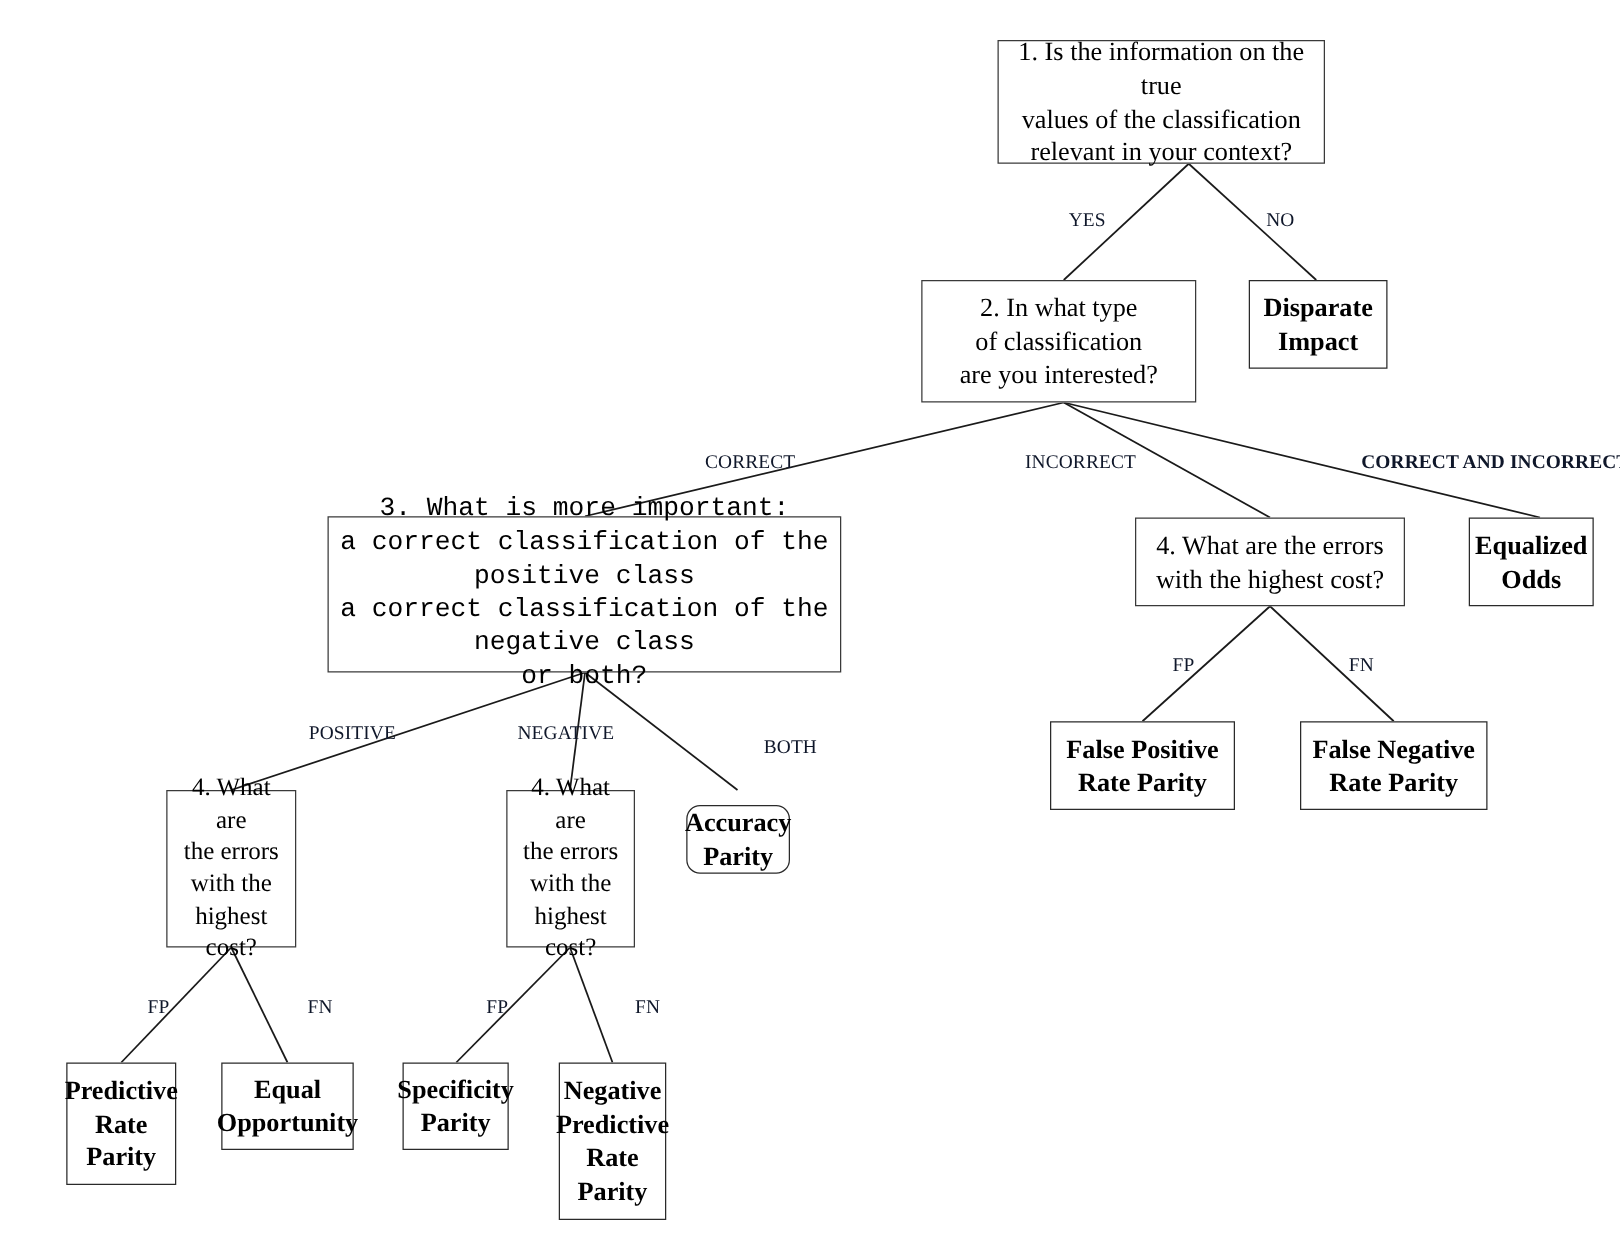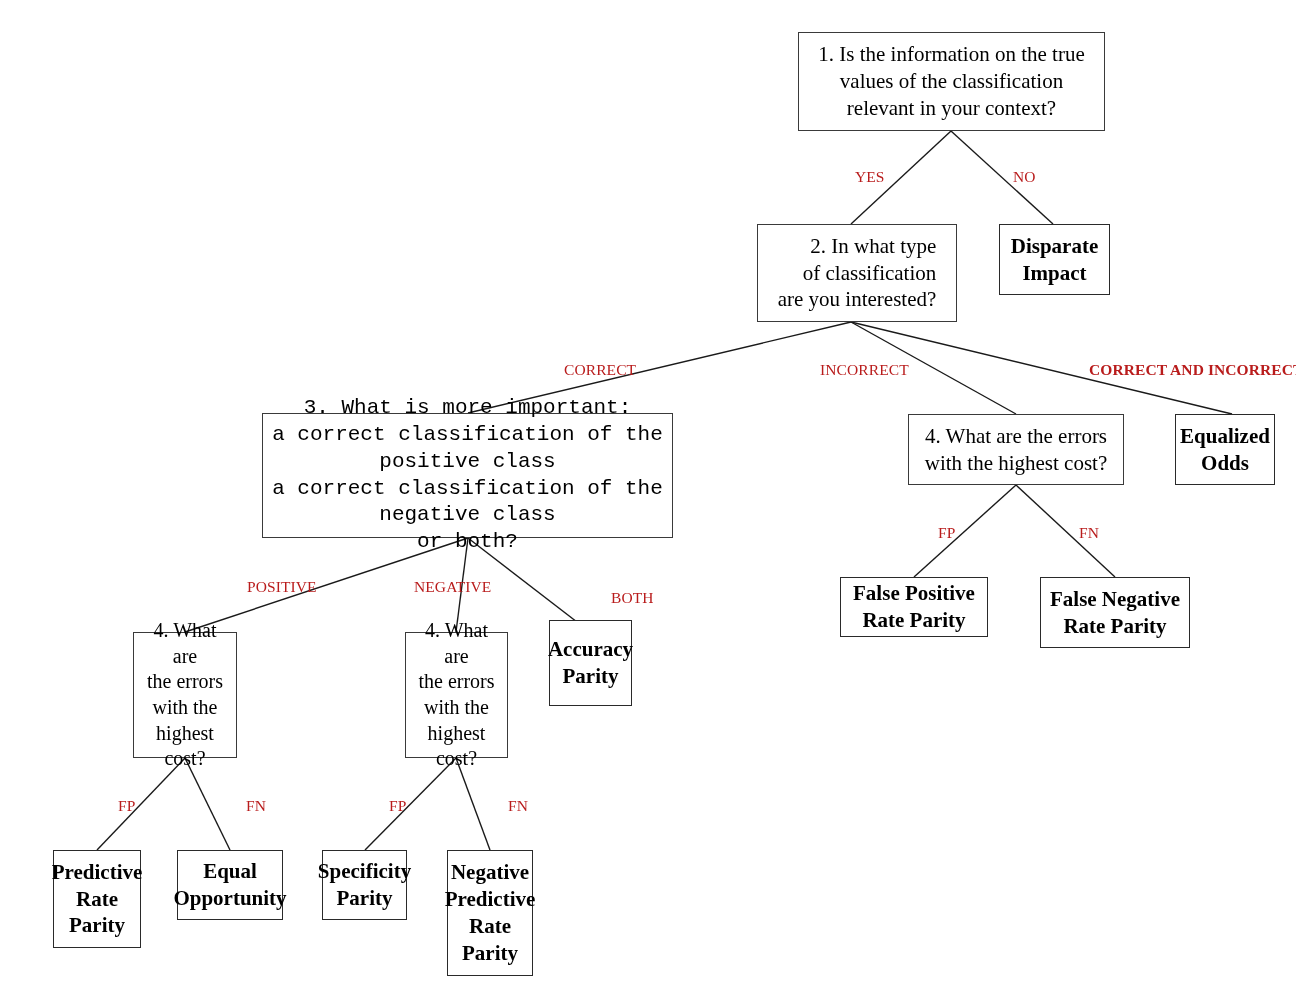--- a/index.html
+++ b/index.html
@@ -53,21 +53,21 @@
   .leaf {
     font-weight: bold;
     font-size: 21px;
     border-color: #2a2a2a;
   }
   .edge-label {
     position: absolute;
     font-size: 15.5px;
     letter-spacing: 0.1px;
     white-space: nowrap;
-    color: #b91c1c;
+    color: #0f172a;
   }
 </style>
 </head>
 <body>
 
 <div id="canvas">
 
   <svg id="edges" viewBox="0 0 1296 1004">
 
     <line x1="951" y1="131" x2="851" y2="224"></line>
@@ -89,30 +89,30 @@
     <line x1="1016" y1="485" x2="914" y2="577"></line>
     <line x1="1016" y1="485" x2="1115" y2="577"></line>
 
     <line x1="185" y1="758" x2="97" y2="850"></line>
     <line x1="185" y1="758" x2="230" y2="850"></line>
 
     <line x1="456" y1="758" x2="365" y2="850"></line>
     <line x1="456" y1="758" x2="490" y2="850"></line>
   </svg>
 
-  <div class="node question" style="left:798px; top:32px; width:307px; height:99px;">
+  <div class="node question" style="left:798px; top:32px; width:262px; height:99px;">
     <span class="txt">1.  Is the information on the true
 values of the classification
 relevant in your context?</span>
   </div>
 
   <div class="edge-label" style="left:855px; top:168px;">YES</div>
   <div class="edge-label" style="left:1013px; top:168px;">NO</div>
 
-  <div class="node question" style="left:757px; top:224px; width:200px; height:98px;text-align:right;">
+  <div class="node question" style="left:737px; top:224px; width:220px; height:98px;">
     <span class="txt">2. In what type
 of classification
 are you interested?</span>
   </div>
 
   <div class="node leaf" style="left:999px; top:224px; width:111px; height:71px;">
     <span class="txt">Disparate
 Impact</span>
   </div>
 
@@ -151,26 +151,26 @@
 highest cost?</span>
   </div>
 
   <div class="node question small" style="left:405px; top:632px; width:103px; height:126px;">
     <span class="txt">4. What are
 the errors
 with the
 highest cost?</span>
   </div>
 
-  <div class="node leaf" style="left:549px; top:620px; width:83px; height:86px;">
+  <div class="node leaf" style="left:549px; top:644px; width:83px; height:55px;border-radius:11px;">
     <span class="txt">Accuracy
 Parity</span>
   </div>
 
-  <div class="node leaf" style="left:840px; top:577px; width:148px; height:60px;">
+  <div class="node leaf" style="left:840px; top:577px; width:148px; height:71px;">
     <span class="txt">False Positive
 Rate Parity</span>
   </div>
 
   <div class="node leaf" style="left:1040px; top:577px; width:150px; height:71px;">
     <span class="txt">False Negative
 Rate Parity</span>
   </div>
 
   <div class="edge-label" style="left:118px; top:797px;">FP</div>

